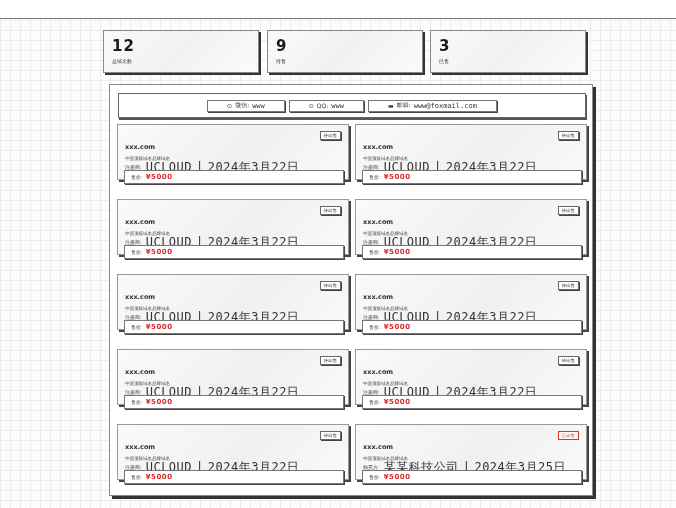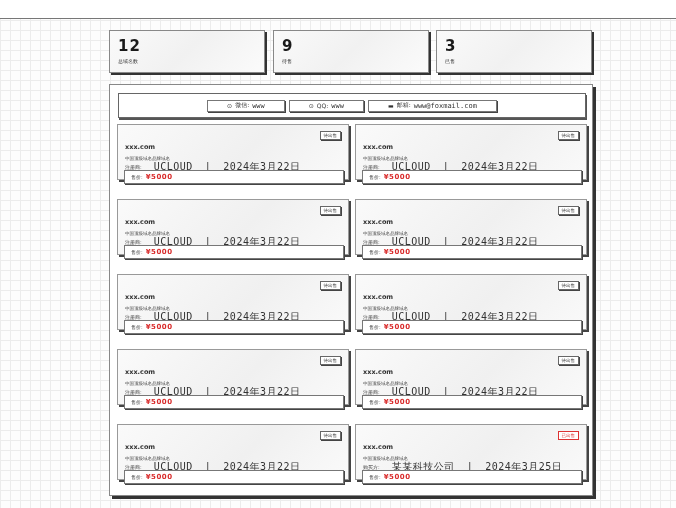--- a/index.html
+++ b/index.html
@@ -12,21 +12,21 @@
       linear-gradient(90deg, #ececec 1px, transparent 1px);
     background-size: 10px 10px;
     background-position: 0 20px;
     position: relative;
     color: #222;
   }
   .topbar {
     position: absolute; left: 0; top: 0; width: 676px; height: 19px;
     background: #fff; border-bottom: 1px solid #777;
   }
-  .stats { position: absolute; left: 109px; top: 30px; width: 484px; height: 28px; border-radius: 18px; }
+  .stats { position: absolute; left: 103px; top: 30px; width: 484px; height: 28px; border-radius: 18px; }
   .stat {
     position: absolute; top: 0; height: 43px; width: 156px;
     background: linear-gradient(135deg, #fafafa 0%, #f1f1f1 50%, #fbfbfb 100%);
     border: 1px solid #888;
     box-shadow: 2px 2px 0 #333;
     padding: 7px 8px;
   }
   .stat .num { font-family: "DejaVu Sans", sans-serif; font-weight: 900; font-size: 15px; line-height: 16px; color: #1a1a1a; letter-spacing: 1px; }
   .stat .lbl { font-size: 5px; line-height: 8px; color: #333; margin-top: 3px; }
 
@@ -56,21 +56,21 @@
   }
   .card .domain { font-size: 6.5px; font-weight: bold; color: #333; line-height: 9px; }
   .card .badge {
     position: absolute; right: 7px; top: 6px; height: 9px; padding: 0 3px;
     font-size: 4.5px; line-height: 7px; border: 1px solid #666; box-shadow: 1px 1px 0 #444;
     background: #fff; color: #333;
   }
   .card .badge.sold { border-color: #d33; color: #d33; box-shadow: none; }
   .card .desc { font-size: 4.5px; color: #444; margin-top: 4px; line-height: 6px; }
   .card .meta { font-size: 5px; color: #444; line-height: 10px; display: flex; align-items: center; gap: 4px; }
-  .card .meta .reg { font-family: "DejaVu Sans Mono", monospace; font-size: 10px; color: #333; letter-spacing: .5px; margin-left: 8px; }
+  .card .meta .reg { font-family: "DejaVu Sans Mono", monospace; font-size: 12px; color: #333; letter-spacing: .5px; }
   .card .price {
     position: absolute; left: 6px; top: 45px; width: 220px; height: 14px;
     border: 1px solid #777; box-shadow: 1px 1px 0 #444; background: #fff;
     display: flex; align-items: center; gap: 3px; padding-left: 6px;
     font-size: 5px; color: #444;
   }
   .card .price .amt { color: #d92b2b; font-weight: bold; font-size: 7px; letter-spacing: .5px; }
 </style>
 </head>
 <body>

